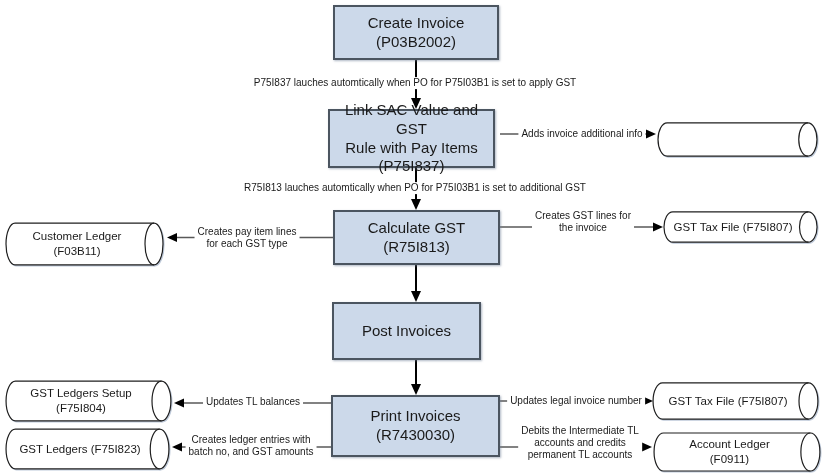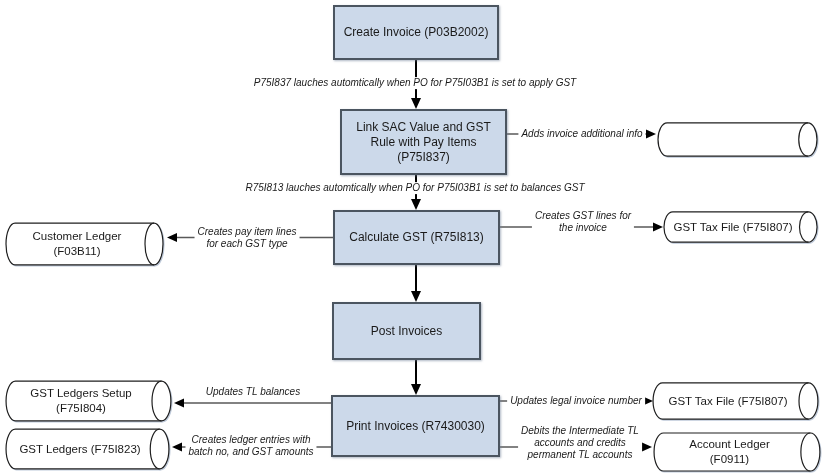--- a/index.html
+++ b/index.html
@@ -5,36 +5,36 @@
   html,body{margin:0;padding:0;background:#ffffff;}
   #canvas{
     position:relative;width:824px;height:475px;background:#ffffff;overflow:hidden;
     font-family:"Liberation Sans",sans-serif;color:#1a1a1a;
   }
   #wires{position:absolute;left:0;top:0;width:824px;height:475px;pointer-events:none;}
   .process{
     position:absolute;display:flex;align-items:center;justify-content:center;
     background:#ccd9ea;border:2px solid #4b5560;box-sizing:border-box;
     box-shadow:1px 1px 2px rgba(110,125,150,.55);
-    text-align:center;font-size:12px;line-height:1.25;white-space:pre-line;
+    text-align:center;font-size:15px;line-height:1.25;white-space:pre-line;
   }
   .datastore{position:absolute;}
   .datastore svg{position:absolute;left:0;top:0;width:100%;height:100%;
     filter:drop-shadow(1px 1.5px 0.5px rgba(110,135,170,.45));}
   .cyl-body{fill:#ffffff;stroke:#1f1f1f;stroke-width:1.2;vector-effect:non-scaling-stroke;}
   .cyl-rim{fill:none;stroke:#1f1f1f;stroke-width:1.2;vector-effect:non-scaling-stroke;}
   .ds-label{
     position:absolute;left:4px;right:20px;top:0;bottom:0;
     display:flex;align-items:center;justify-content:center;
     text-align:center;font-size:11.5px;line-height:1.3;white-space:pre-line;
   }
   .elabel{
     position:absolute;transform:translate(-50%,-50%);
     background:#ffffff;padding:0 3px;
-    text-align:center;font-size:10px;line-height:1.18;white-space:pre-line;font-style:italic;
+    text-align:center;font-size:10px;line-height:1.18;white-space:pre-line;
   }
   .vline{stroke:#000000;stroke-width:2;}
   .hline{stroke:#595959;stroke-width:1.4;}
   .ahead{fill:#000000;stroke:none;}
 </style>
 </head>
 <body>
 
 <div id="canvas">
 
@@ -82,21 +82,21 @@
       <polygon class="ahead" points="653,401 643,396.5 643,405.5"></polygon>
     </g>
     <g>
       <line class="hline" x1="500" y1="447" x2="643" y2="447"></line>
       <polygon class="ahead" points="652,447 642,442.5 642,451.5"></polygon>
     </g>
   </svg>
 
   <div class="process" style="left:333px;top:5px;width:166px;height:55px">Create Invoice (P03B2002)</div>
 
-  <div class="process" style="left:340px;top:109px;width:167px;height:66px">Link SAC Value and GST
+  <div class="process" style="left:328px;top:109px;width:167px;height:59px">Link SAC Value and GST
 Rule with Pay Items
 (P75I837)</div>
 
   <div class="process" style="left:333px;top:210px;width:167px;height:55px">Calculate GST (R75I813)</div>
 
   <div class="process" style="left:332px;top:302px;width:149px;height:58px">Post Invoices</div>
 
   <div class="process" style="left:331px;top:395px;width:169px;height:62px">Print Invoices (R7430030)</div>
 
   <div class="datastore" style="left:657px;top:122px;width:162px;height:35px">
@@ -152,31 +152,31 @@
     <svg viewBox="0 0 160 40" preserveAspectRatio="none">
       <path class="cyl-body" d="M149,1 L10,1 A9,19 0 0 0 10,39 L149,39 A9,19 0 0 0 149,1 Z"></path>
       <path class="cyl-rim" d="M149,1 A9,19 0 0 0 149,39"></path>
     </svg>
     <span class="ds-label">Account Ledger
 (F0911)</span>
   </div>
 
   <div class="elabel" style="left:415px;top:83px">P75I837 lauches automtically when PO for P75I03B1 is set to apply GST</div>
 
-  <div class="elabel" style="left:415px;top:188px">R75I813 lauches automtically when PO for P75I03B1 is set to balances GST</div>
+  <div class="elabel" style="left:415px;top:188px">R75I813 lauches automtically when PO for P75I03B1 is set to additional GST</div>
 
   <div class="elabel" style="left:582px;top:134px">Adds invoice additional info</div>
 
   <div class="elabel" style="left:247px;top:238px">Creates pay item lines
 for each GST type</div>
 
   <div class="elabel" style="left:583px;top:222px">Creates GST lines for
 the invoice</div>
 
-  <div class="elabel" style="left:253px;top:392px">Updates TL balances</div>
+  <div class="elabel" style="left:253px;top:402px">Updates TL balances</div>
 
   <div class="elabel" style="left:251px;top:446px">Creates ledger entries with
 batch no, and GST amounts</div>
 
   <div class="elabel" style="left:580px;top:443px">Debits the Intermediate TL
 accounts and credits
 permanent TL accounts</div>
 
   <div class="elabel" style="left:576px;top:401px">Updates legal invoice number</div>
 

